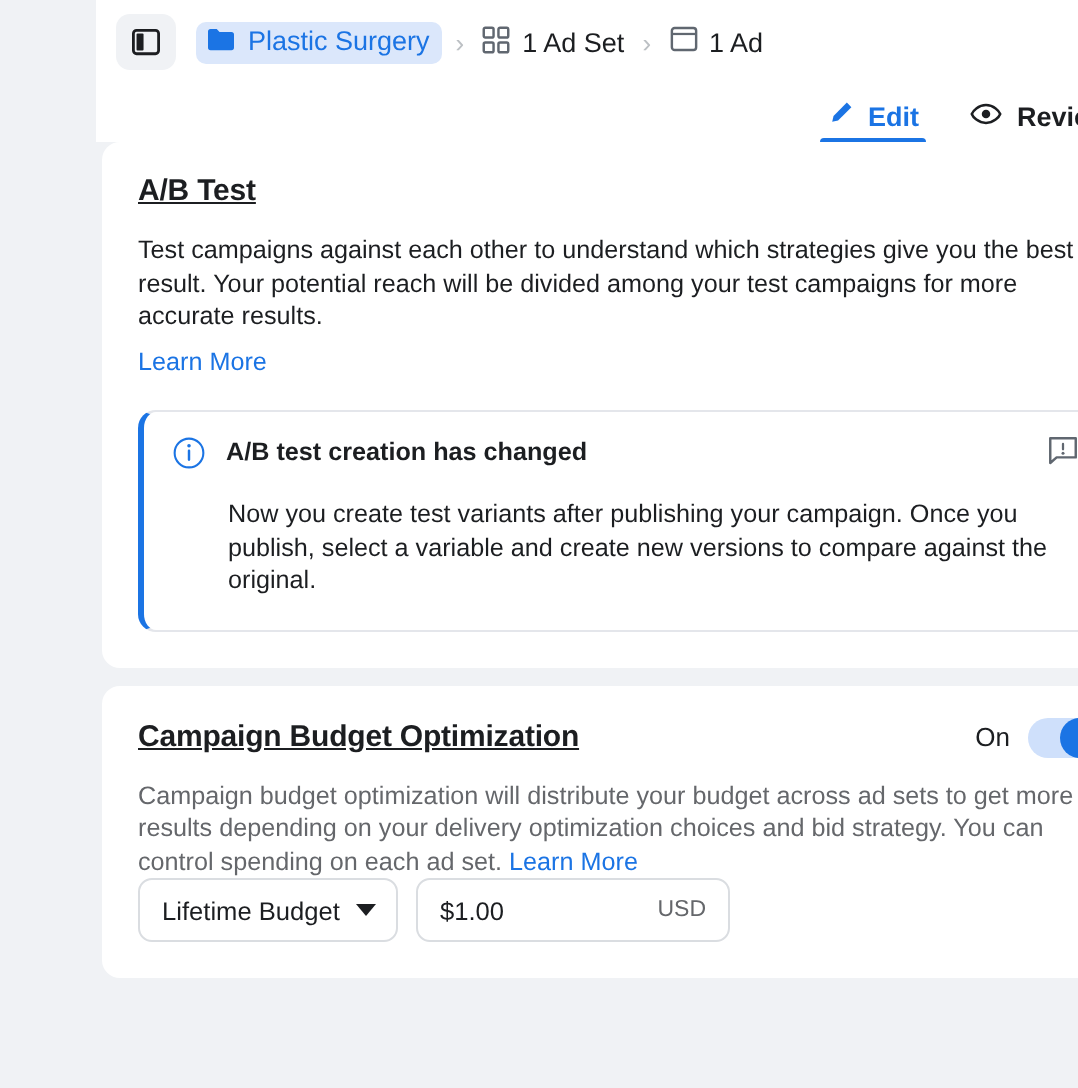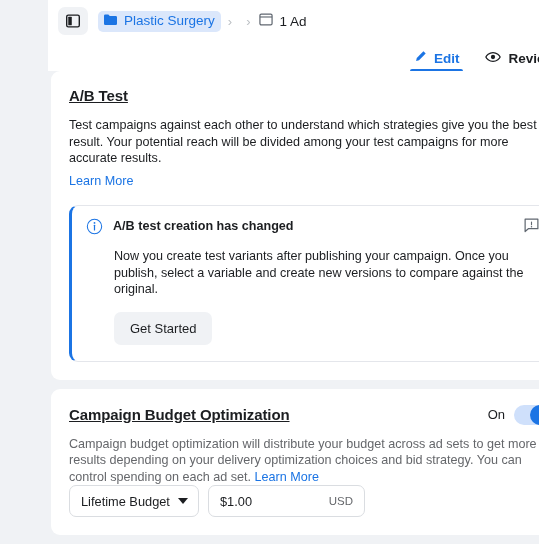--- a/index.html
+++ b/index.html
@@ -285,20 +285,31 @@
         <span>
           <svg width="15" height="13" viewBox="0 0 16 14" aria-hidden="true">
             <path d="M1 3a1.4 1.4 0 0 1 1.4-1.4h3.3L7.2 3.2h6.4A1.4 1.4 0 0 1 15 4.6v7A1.4 1.4 0 0 1 13.6 13H2.4A1.4 1.4 0 0 1 1 11.6z" fill="#1b74e4"></path>
           </svg>
         </span>
         <span>Plastic Surgery</span>
       </span>
 
       <span class="sep">›</span>
 
+      <span class="crumb crumb-plain">
+        <span>
+          <svg width="14" height="14" viewBox="0 0 16 16" aria-hidden="true">
+            <rect x="1" y="1" width="5.6" height="5.6" rx="0.9" fill="none" stroke="#606770" stroke-width="1.4"></rect>
+            <rect x="9.4" y="1" width="5.6" height="5.6" rx="0.9" fill="none" stroke="#606770" stroke-width="1.4"></rect>
+            <rect x="1" y="9.4" width="5.6" height="5.6" rx="0.9" fill="none" stroke="#606770" stroke-width="1.4"></rect>
+            <rect x="9.4" y="9.4" width="5.6" height="5.6" rx="0.9" fill="none" stroke="#606770" stroke-width="1.4"></rect>
+          </svg>
+        </span>
+        <span>1 Ad Set</span>
+      </span>
 
       <span class="sep">›</span>
 
       <span class="crumb crumb-plain">
         <span>
           <svg width="14" height="13" viewBox="0 0 16 15" aria-hidden="true">
             <rect x="1" y="1.2" width="14" height="12.6" rx="1.6" fill="none" stroke="#606770" stroke-width="1.4"></rect>
             <line x1="1" y1="4.6" x2="15" y2="4.6" stroke="#606770" stroke-width="1.3"></line>
           </svg>
         </span>
@@ -346,21 +357,20 @@
           <span class="callout-title">A/B test creation has changed</span>
           <span>
             <svg width="15" height="15" viewBox="0 0 16 16" aria-hidden="true">
               <path d="M1.2 1.2h13.6v10.2H4.6l-3.4 3z" fill="none" stroke="#606770" stroke-width="1.3" stroke-linejoin="round"></path>
               <rect x="7.4" y="3.6" width="1.2" height="4.1" rx="0.6" fill="#606770"></rect>
               <circle cx="8" cy="9.2" r="0.8" fill="#606770"></circle>
             </svg>
           </span>
         </div>
         <p class="callout-body">Now you create test variants after publishing your campaign. Once you publish, select a variable and create new versions to compare against the original.</p>
-        <button class="ghost-btn">Get Started</button>
       </div>
     </div>
 
     <div class="card">
       <div class="cbo-head">
         <div class="card-title" style="margin:0;">Campaign Budget Optimization</div>
         <div class="toggle-wrap">
           <span class="toggle-label">On</span>
           <div class="switch">
             <div class="knob"></div>

